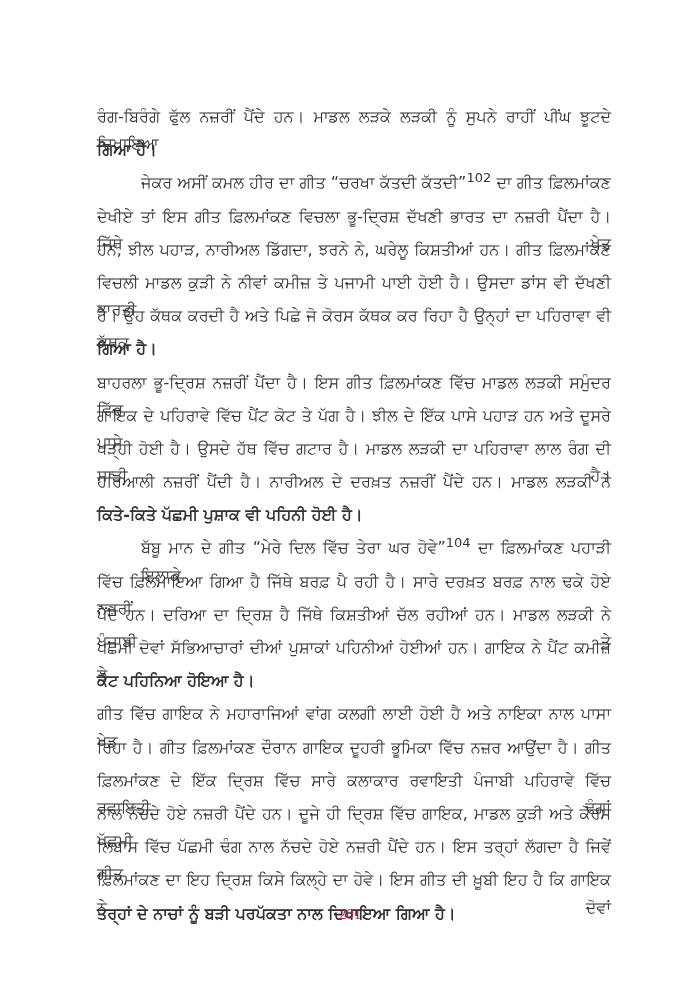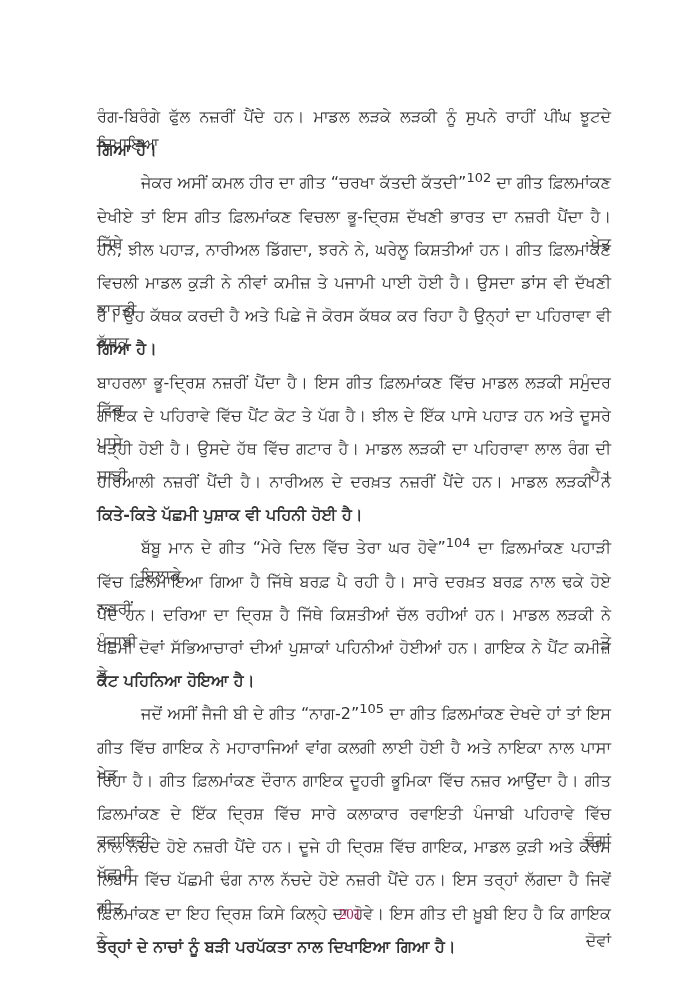--- a/index.html
+++ b/index.html
@@ -87,21 +87,20 @@
         <div class="line para-end">ਕਿਤੇ-ਕਿਤੇ ਪੱਛਮੀ ਪੁਸ਼ਾਕ ਵੀ ਪਹਿਨੀ ਹੋਈ ਹੈ।</div>
       </div>
       <div class="paragraph">
         <div class="line first-indent">ਬੱਬੂ ਮਾਨ ਦੇ ਗੀਤ “ਮੇਰੇ ਦਿਲ ਵਿੱਚ ਤੇਰਾ ਘਰ ਹੋਵੇ”<sup>104</sup> ਦਾ ਫ਼ਿਲਮਾਂਕਣ ਪਹਾੜੀ ਇਲਾਕੇ</div>
         <div class="line">ਵਿੱਚ ਫ਼ਿਲਮਾਇਆ ਗਿਆ ਹੈ ਜਿੱਥੇ ਬਰਫ਼ ਪੈ ਰਹੀ ਹੈ। ਸਾਰੇ ਦਰਖ਼ਤ ਬਰਫ਼ ਨਾਲ ਢਕੇ ਹੋਏ ਨਜ਼ਰੀਂ</div>
         <div class="line">ਪੈਂਦੇ ਹਨ। ਦਰਿਆ ਦਾ ਦ੍ਰਿਸ਼ ਹੈ ਜਿੱਥੇ ਕਿਸ਼ਤੀਆਂ ਚੱਲ ਰਹੀਆਂ ਹਨ। ਮਾਡਲ ਲੜਕੀ ਨੇ ਪੰਜਾਬੀ ਤੇ</div>
         <div class="line">ਪੱਛਮੀ ਦੋਵਾਂ ਸੱਭਿਆਚਾਰਾਂ ਦੀਆਂ ਪੁਸ਼ਾਕਾਂ ਪਹਿਨੀਆਂ ਹੋਈਆਂ ਹਨ। ਗਾਇਕ ਨੇ ਪੈਂਟ ਕਮੀਜ਼ ਤੇ</div>
         <div class="line para-end">ਕੋਟ ਪਹਿਨਿਆ ਹੋਇਆ ਹੈ।</div>
       </div>
       <div class="paragraph">
-        <div class="line first-indent">ਜਦੋਂ ਅਸੀਂ ਜੈਜੀ ਬੀ ਦੇ ਗੀਤ “ਨਾਗ-2”<sup>105</sup> ਦਾ ਗੀਤ ਫ਼ਿਲਮਾਂਕਣ ਦੇਖਦੇ ਹਾਂ ਤਾਂ ਇਸ</div>
         <div class="line">ਗੀਤ ਵਿੱਚ ਗਾਇਕ ਨੇ ਮਹਾਰਾਜਿਆਂ ਵਾਂਗ ਕਲਗੀ ਲਾਈ ਹੋਈ ਹੈ ਅਤੇ ਨਾਇਕਾ ਨਾਲ ਪਾਸਾ ਖੇਡ</div>
         <div class="line">ਰਿਹਾ ਹੈ। ਗੀਤ ਫ਼ਿਲਮਾਂਕਣ ਦੌਰਾਨ ਗਾਇਕ ਦੂਹਰੀ ਭੂਮਿਕਾ ਵਿੱਚ ਨਜ਼ਰ ਆਉਂਦਾ ਹੈ। ਗੀਤ</div>
         <div class="line">ਫ਼ਿਲਮਾਂਕਣ ਦੇ ਇੱਕ ਦ੍ਰਿਸ਼ ਵਿੱਚ ਸਾਰੇ ਕਲਾਕਾਰ ਰਵਾਇਤੀ ਪੰਜਾਬੀ ਪਹਿਰਾਵੇ ਵਿੱਚ ਰਵਾਇਤੀ ਢੰਗਾਂ</div>
         <div class="line">ਨਾਲ ਨੱਚਦੇ ਹੋਏ ਨਜ਼ਰੀ ਪੈਂਦੇ ਹਨ। ਦੂਜੇ ਹੀ ਦ੍ਰਿਸ਼ ਵਿੱਚ ਗਾਇਕ, ਮਾਡਲ ਕੁੜੀ ਅਤੇ ਕੋਰਸ ਪੱਛਮੀ</div>
         <div class="line">ਲਿਬਾਸ ਵਿੱਚ ਪੱਛਮੀ ਢੰਗ ਨਾਲ ਨੱਚਦੇ ਹੋਏ ਨਜ਼ਰੀ ਪੈਂਦੇ ਹਨ। ਇਸ ਤਰ੍ਹਾਂ ਲੱਗਦਾ ਹੈ ਜਿਵੇਂ ਗੀਤ</div>
         <div class="line">ਫ਼ਿਲਮਾਂਕਣ ਦਾ ਇਹ ਦ੍ਰਿਸ਼ ਕਿਸੇ ਕਿਲ੍ਹੇ ਦਾ ਹੋਵੇ। ਇਸ ਗੀਤ ਦੀ ਖ਼ੂਬੀ ਇਹ ਹੈ ਕਿ ਗਾਇਕ ਨੇ ਦੋਵਾਂ</div>
         <div class="line para-end">ਤਰ੍ਹਾਂ ਦੇ ਨਾਚਾਂ ਨੂੰ ਬੜੀ ਪਰਪੱਕਤਾ ਨਾਲ ਦਿਖਾਇਆ ਗਿਆ ਹੈ।</div>
       </div>
     </div>
   <div class="page-number">201</div>

